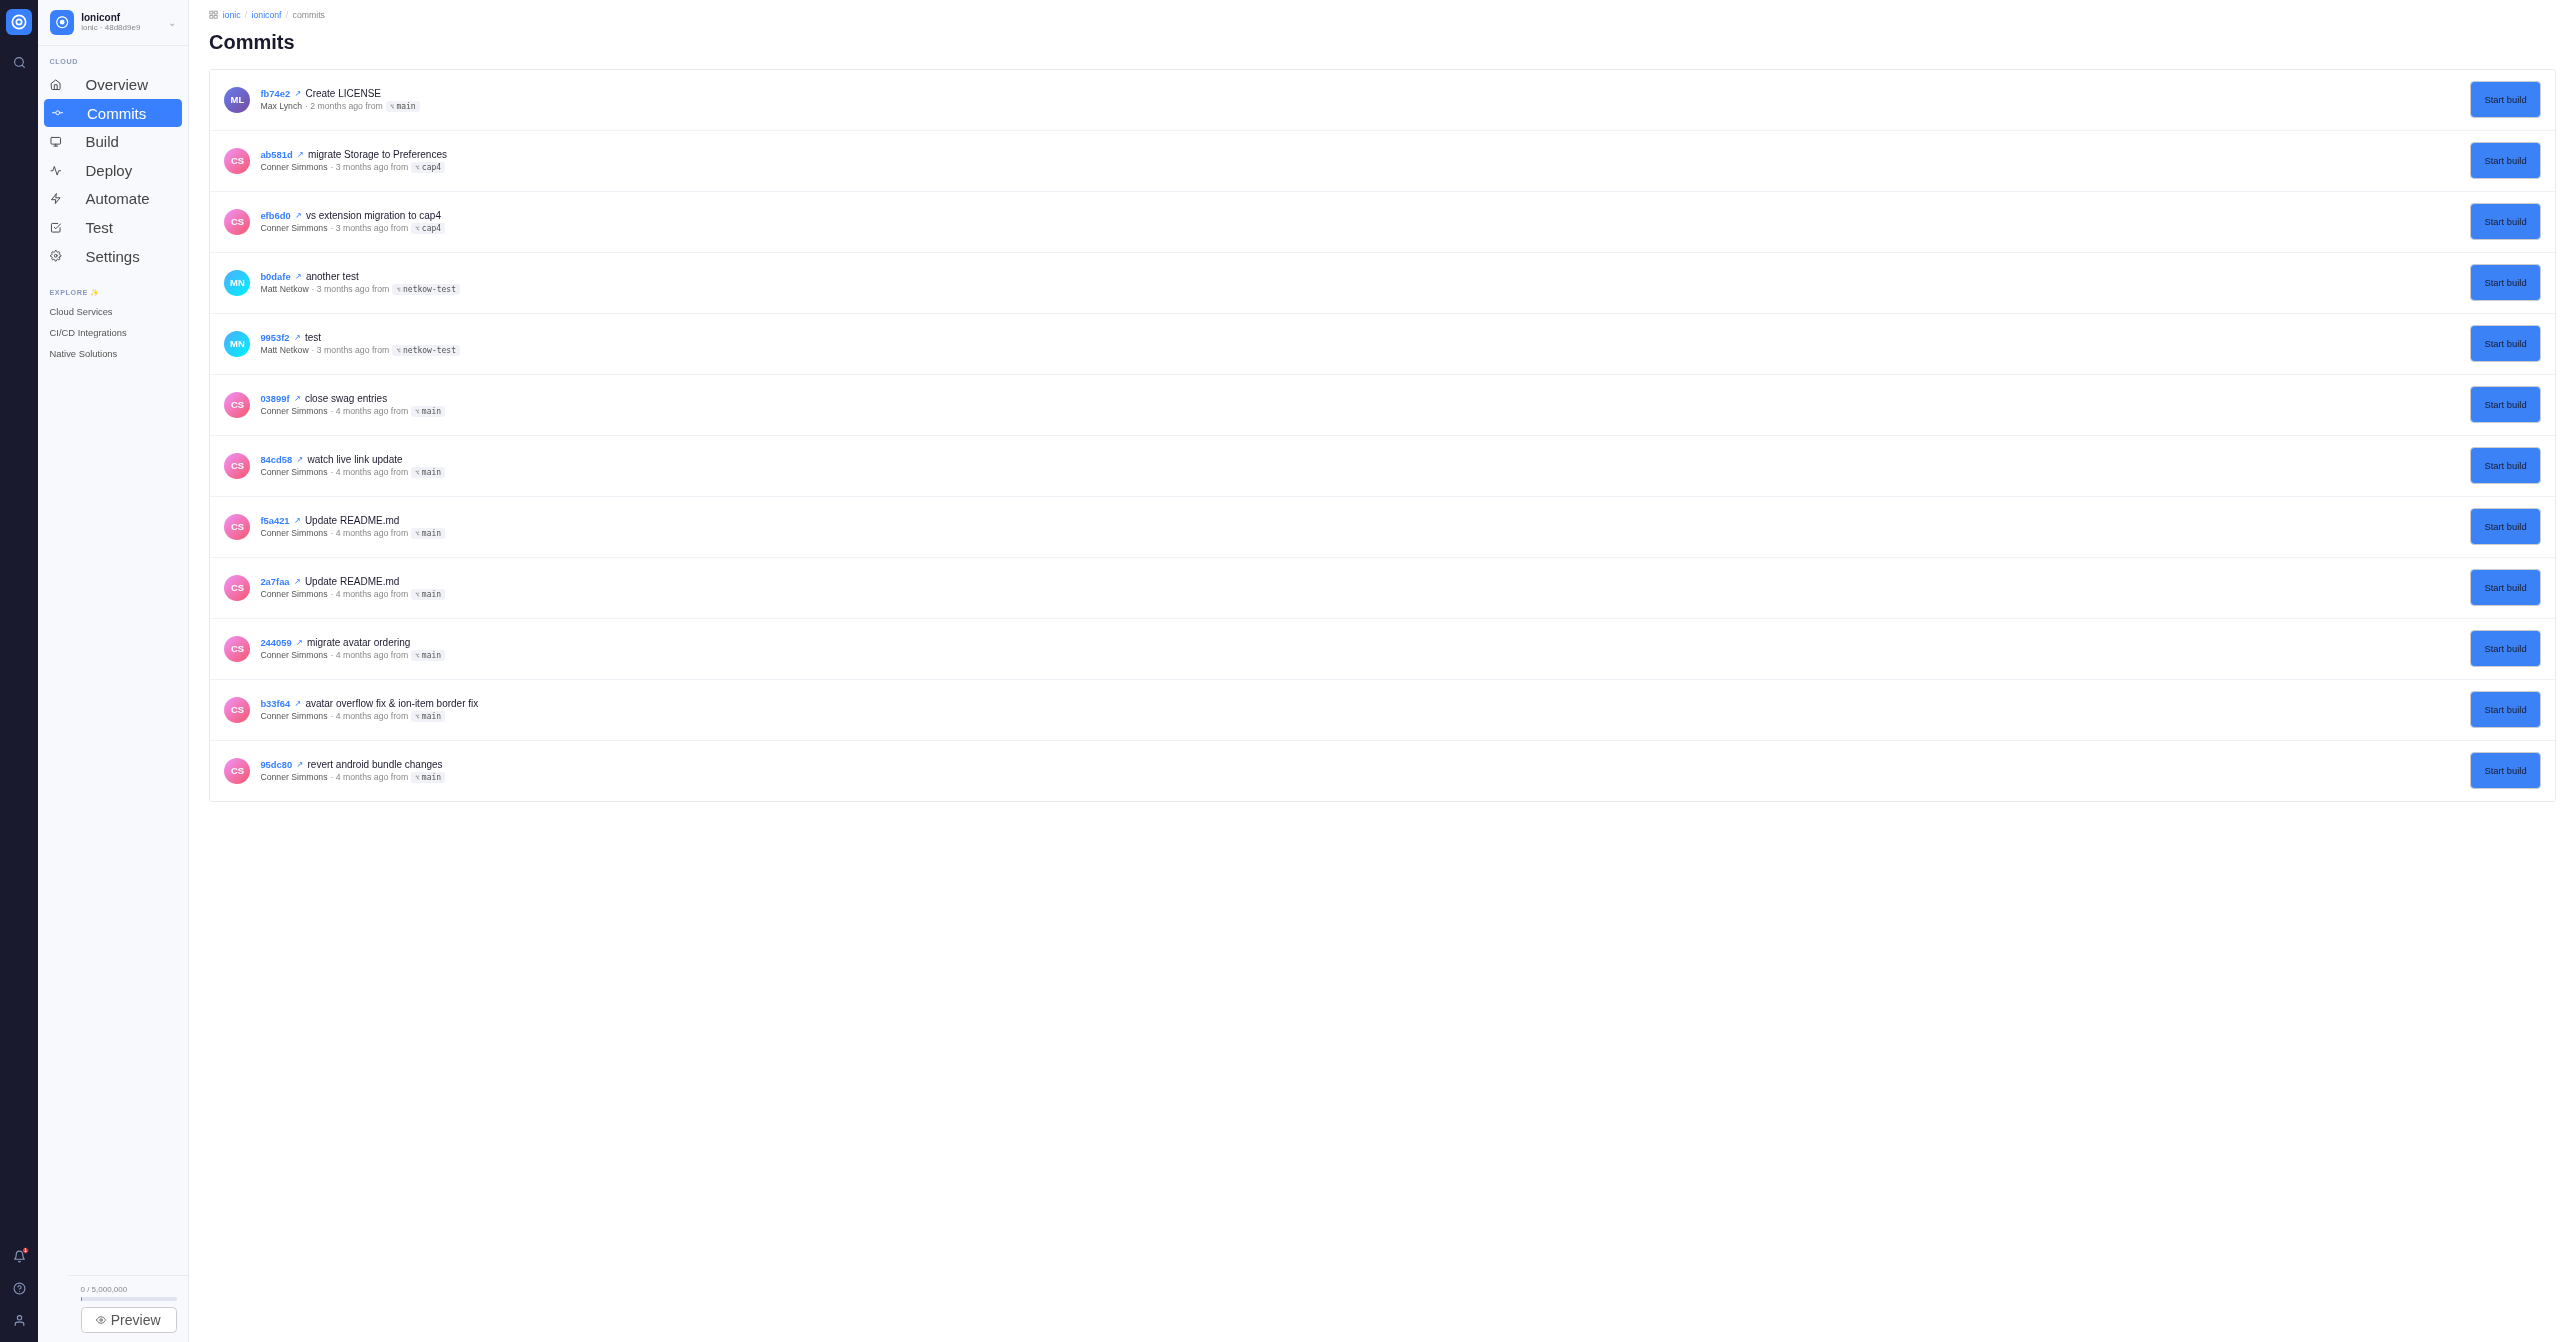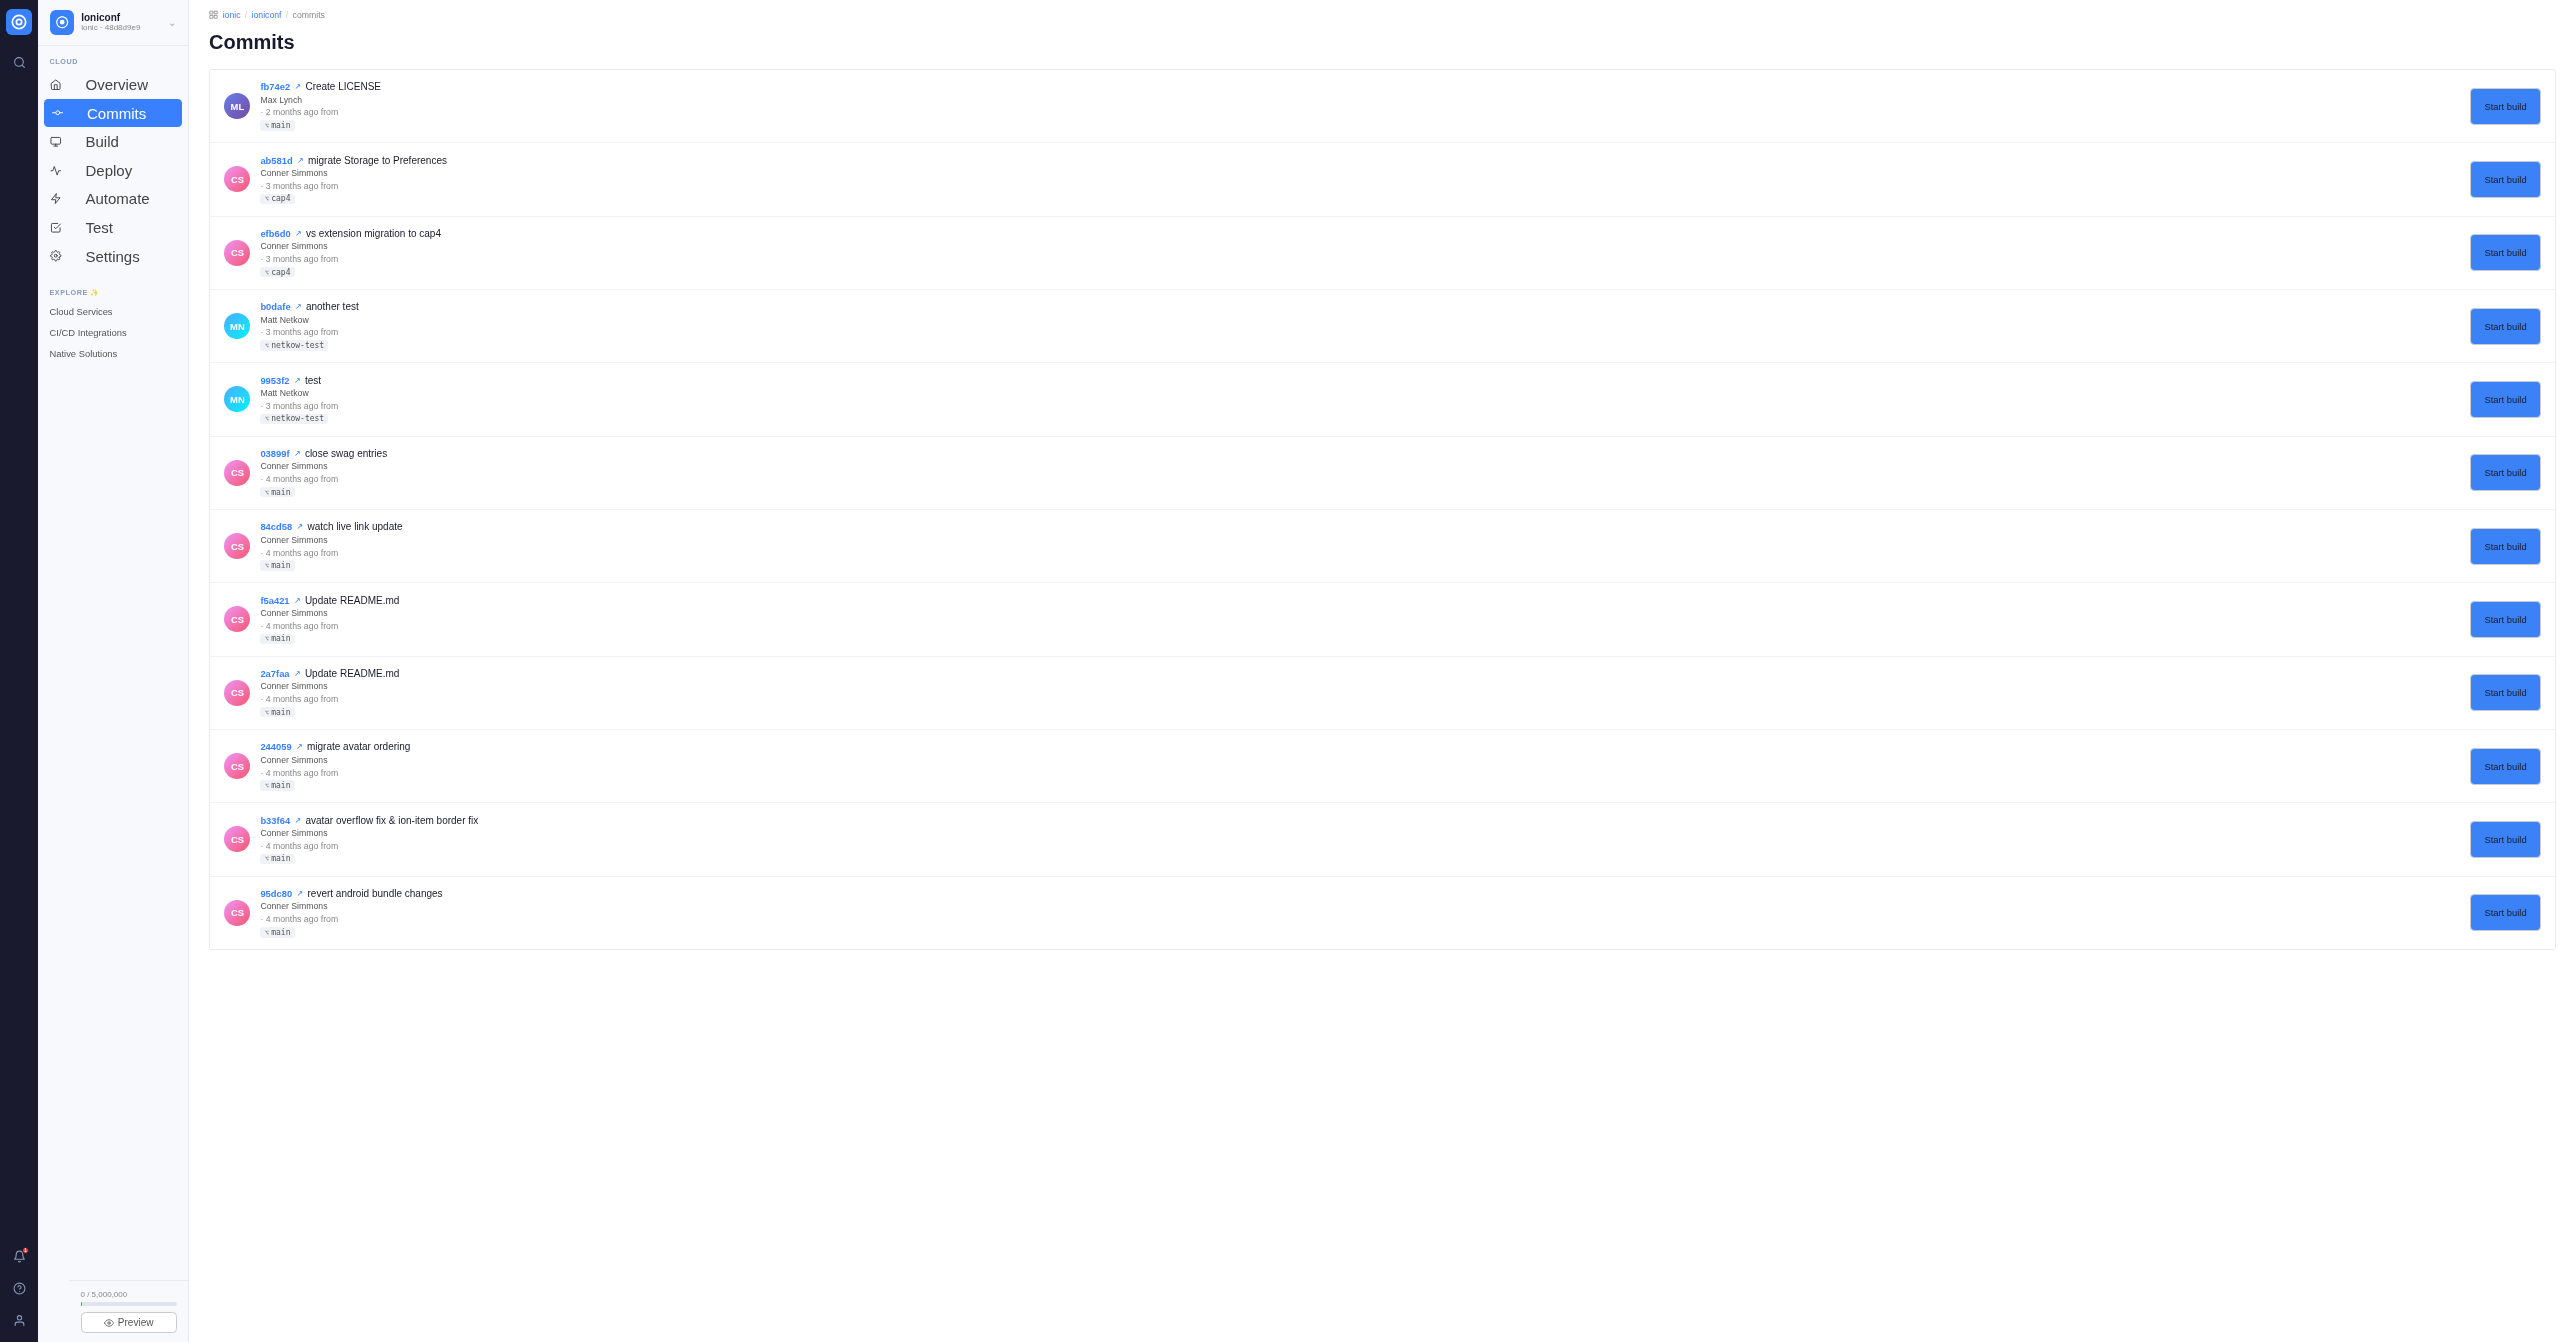--- a/index.html
+++ b/index.html
@@ -93,21 +93,21 @@
       padding: 8.7px 11.5px;
       border-top: 0.7px solid #e8eaf0;
       margin-left: 31px;
     }
     .usage-label { font-size: 8px; color: #888; margin-bottom: 2.9px; }
     .usage-bar-bg { background: #e0e4ef; border-radius: 2.9px; height: 4.3px; margin-bottom: 5.8px; }
     .usage-bar-fill { background: #4caf50; height: 4.3px; border-radius: 2.9px; width: 2%; }
     .preview-btn {
       display: flex; align-items: center; gap: 4.3px;
       padding: 4.3px 10px; border: 0.7px solid #ccc;
-      border-radius: 4.3px; font-size: 10px; cursor: pointer;
+      border-radius: 4.3px; font-size: 14px; cursor: pointer;
       color: #555; background: #fff; width: 100%;
       justify-content: center;
     }
 
     
     .main-content {
       flex: 1;
       overflow-y: auto;
       padding: 0 20px 20px;
       background: #fff;
@@ -146,21 +146,21 @@
     .avatar.matt { background: linear-gradient(135deg, #4facfe, #00f2fe); }
 
     .commit-info { flex: 1; min-width: 0; }
     .commit-title-line { display: flex; align-items: center; gap: 4.3px; margin-bottom: 2.2px; }
     .commit-hash {
       color: #3880ff; font-size: 9.4px; font-weight: 600;
       text-decoration: none; white-space: nowrap;
     }
     .ext-link-icon { color: #3880ff; font-size: 8px; }
     .commit-msg { font-size: 10px; color: #1a1a2e; font-weight: 500; }
-    .commit-meta { font-size: 8.7px; color: #888; display: flex; align-items: flex-start; gap: 2.9px; flex-direction: column; }
+    .commit-meta { font-size: 8.7px; color: #888; display: flex; align-items: flex-start; gap: 2.9px; }
     .commit-meta .author { color: #555; font-weight: 500; }
     .branch-badge {
       display: inline-flex; align-items: center; gap: 2.2px;
       background: #f0f2f8; border-radius: 2.9px;
       padding: 0.7px 4.3px; font-size: 8px; color: #555;
       font-family: monospace;
     }
     .branch-icon { font-size: 7.2px; color: #888; }
 
     .start-build-btn {

